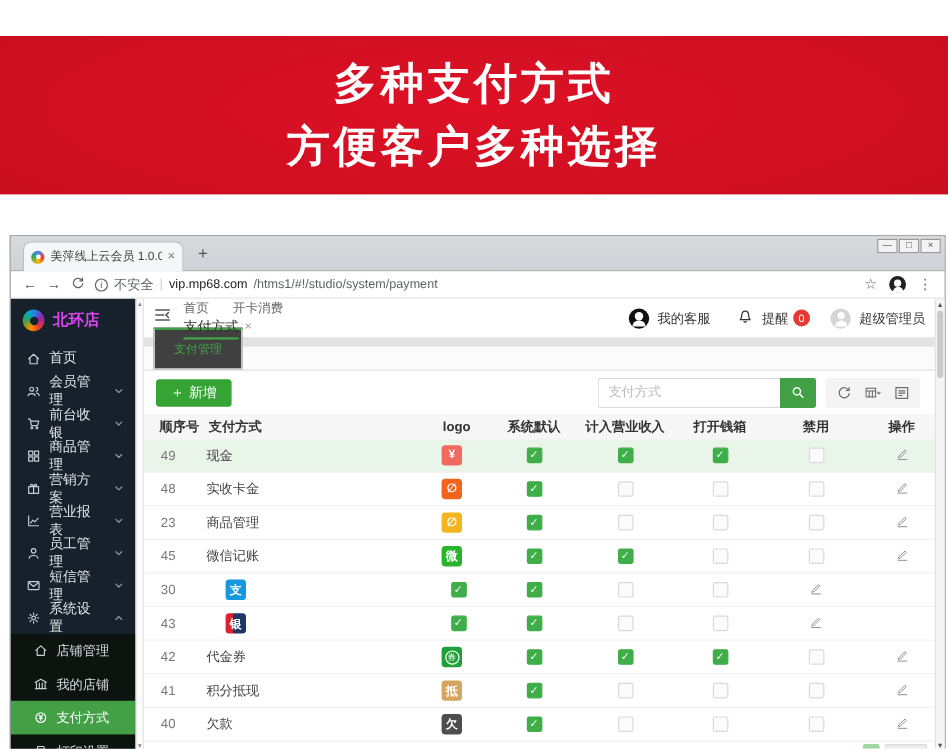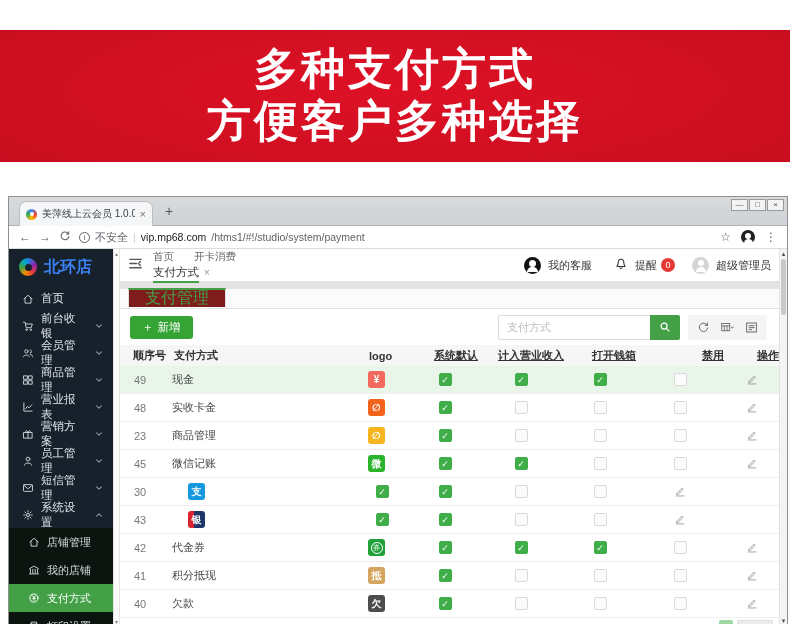--- a/index.html
+++ b/index.html
@@ -4,21 +4,21 @@
 <style>
   * { margin:0; padding:0; box-sizing:border-box; }
   html,body { width:790px; height:624px; background:#fff; font-family:"Liberation Sans","DejaVu Sans",sans-serif; }
   .stage { position:relative; width:790px; height:624px; overflow:hidden; background:#fff; }
 
   
   .promo { position:absolute; left:0; top:30px; width:790px; height:132px;
     background:radial-gradient(120% 170% at 50% 45%, #de1126 0%, #c70e1f 55%, #b50b1a 100%);
     display:flex; flex-direction:column; justify-content:center; align-items:center; }
   .promo div { color:#fff; font-family:"Liberation Serif","DejaVu Serif",serif; font-weight:700;
-    font-size:44px; line-height:52px; letter-spacing:3px; text-align:center; }
+    font-size:36px; line-height:52px; letter-spacing:3px; text-align:center; }
 
   
   .browser { position:absolute; left:8px; top:196px; width:780px; height:430px;
     border:1px solid #8f8f8f; background:#fff; }
   .titlebar { position:relative; height:29px; background:linear-gradient(#d8dadd,#cfd2d6); border-bottom:1px solid #b5b5b5; }
   .btab { position:absolute; left:10px; top:4px; width:134px; height:25px; background:#f5f6f7;
     border:1px solid #bdbdbd; border-bottom:none; border-radius:7px 7px 0 0;
     display:flex; align-items:center; gap:5px; padding:0 6px; font-size:10px; color:#3c4043; }
   .btab .title { flex:1; white-space:nowrap; overflow:hidden; }
   .favicon { width:11px; height:11px; border-radius:50%; flex:0 0 auto;
@@ -48,21 +48,21 @@
 
   
   .app { display:flex; height:377px; background:#fff; }
 
   .sidebar { width:104px; background:#16212c; color:#e6eaee; flex:0 0 auto; overflow:hidden; }
   .store { height:36px; display:flex; align-items:center; gap:7px; padding-left:10px; }
   .storelogo { width:18px; height:18px; border-radius:50%;
     background:conic-gradient(#1e88e5,#8e24aa 70deg,#e53935 140deg,#fb8c00 200deg,#43a047 265deg,#00acc1 325deg,#1e88e5);
     display:flex; align-items:center; justify-content:center; }
   .storelogo span { width:7px; height:7px; border-radius:50%; background:#16212c; }
-  .storename { font-size:16px; font-weight:bold; color:#3b82f6; }
+  .storename { font-size:13px; font-weight:bold; color:#d946ef; }
   .side-item { height:27px; display:flex; align-items:center; gap:7px; padding:0 8px 0 12px;
     font-size:11.5px; color:#dfe4e8; }
   .side-item .lbl { flex:1; }
   .icn { display:inline-flex; width:13px; height:13px; align-items:center; justify-content:center; color:#c6ced5; }
   .icn svg { width:12px; height:12px; stroke:currentColor; fill:none; stroke-width:1.3; stroke-linecap:round; stroke-linejoin:round; }
   .chev svg { width:8px; height:8px; stroke:#8d98a3; }
   .submenu { background:#0c140f; }
   .sub-item { height:28px; display:flex; align-items:center; gap:7px; padding:0 8px 0 18px; font-size:11px; color:#d7dde2; }
   .sub-item.active { background:#43a047; color:#fff; }
   .sub-item.active .icn { color:#fff; }
@@ -87,23 +87,23 @@
   .bell svg { width:14px; height:14px; stroke:#333; fill:none; stroke-width:1.2; stroke-linecap:round; }
   .badge { min-width:14px; height:14px; border-radius:50%; background:#e53935; color:#fff; font-size:9px;
     display:inline-flex; align-items:center; justify-content:center; margin-left:-3px; }
   .ghost-avatar { width:17px; height:17px; border-radius:50%; background:#d5d5d5; position:relative; margin-left:10px; }
   .ghost-avatar:after { content:""; position:absolute; left:5.5px; top:3px; width:6px; height:6px; border-radius:50%; background:#fff; }
   .ghost-avatar:before { content:""; position:absolute; left:3.5px; top:10px; width:10px; height:5px; border-radius:5px 5px 0 0; background:#fff; }
   .nav-gap { width:8px; }
 
   .graystrip { height:8px; background:#e3e3e3; }
   .cardtabs { height:20px; background:#fbfbfb; border-bottom:1px solid #e2e2e2; display:flex; align-items:flex-end; }
-  .cardtab { margin-left:8px; height:20px; padding:1px 16px; background:#7f1d1d;
+  .cardtab { margin-left:8px; height:20px; padding:16px 16px; background:#404040;
     border:1px solid #e2e2e2; border-bottom:1px solid #fff; border-top:2px solid #43a047;
-    color:#43a047; font-size:16px; display:flex; align-items:center; }
+    color:#43a047; font-size:10px; display:flex; align-items:center; }
 
   .toolbar { height:36px; display:flex; align-items:center; padding:0 10px; }
   .addbtn { background:#36a435; color:#fff; border:none; border-radius:3px; font-size:11.5px;
     height:23px; padding:0 12px; display:flex; align-items:center; gap:4px; font-family:inherit; }
   .searchwrap { margin-left:auto; display:flex; }
   .searchwrap input { width:152px; height:25px; border:1px solid #dcdcdc; border-right:none; border-radius:2px 0 0 2px;
     font-size:11px; padding:0 8px; color:#333; outline:none; font-family:inherit; }
   .searchwrap input::placeholder { color:#bdbdbd; }
   .searchbtn { width:30px; height:25px; background:#43a047; border:none; border-radius:0 2px 2px 0;
     display:flex; align-items:center; justify-content:center; }
@@ -112,21 +112,21 @@
     display:flex; align-items:center; gap:11px; padding:0 9px; color:#666; }
   .icongroup .ticn { display:inline-flex; align-items:center; color:#666; }
   .icongroup svg { width:13px; height:13px; stroke:#666; fill:none; stroke-width:1.2; stroke-linecap:round; }
 
   .table { flex:1; position:relative; }
   .thead, .trow { display:grid; grid-template-columns:52px 180px 60px 66px 86px 72px 88px 1fr; align-items:center; }
   .thead { height:21px; background:#f6f6f6; font-size:11px; font-weight:bold; color:#333; }
   .thead span:nth-child(1) { padding-left:13px; }
   .thead span:nth-child(2) { padding-left:2px; }
   .thead span:nth-child(3) { padding-left:17px; font-weight:bold; }
-  .thead span:nth-child(n+4) { text-align:right;text-decoration:underline; }
+  .thead span:nth-child(n+4) { text-align:center; }
   .trow { height:28px; border-bottom:1px solid #efefef; font-size:11px; color:#555; background:#fff; }
   .trow.hl { background:#e9f5e9; }
   .c-order { padding-left:14px; color:#777; }
   .c-name { color:#444; }
   .chip { margin-left:16px; width:17px; height:17px; border-radius:3px; color:#fff; font-size:10px; font-weight:bold;
     display:flex; align-items:center; justify-content:center; }
   .chip .ring { width:12px; height:12px; border:1px solid #fff; border-radius:50%; font-size:7px; font-weight:normal;
     display:flex; align-items:center; justify-content:center; }
   .cbcell { display:flex; justify-content:center; }
   .cb { width:13px; height:13px; border-radius:2px; border:1px solid #d9d9d9; background:#fbfbfb;
@@ -203,83 +203,83 @@
     <span class="icn">
                 <svg viewBox="0 0 16 16">
                   <path d="M2.5 8 L8 3 L13.5 8 M4 7 V13.5 H12 V7"></path>
                 </svg>
               </span>
               <span class="lbl">首页</span>
             </div>
             <div class="side-item">
     <span class="icn">
                 <svg viewBox="0 0 16 16">
+                  <circle cx="5.8" cy="5.8" r="2.2"></circle>
+                  <path d="M2 13 C2 9.8 9.6 9.8 9.6 13 M10.8 4 a2 2 0 0 1 0 4 M11 10 c2.8 0 3 2.2 3 3"></path>
+                </svg>
+              </span>
+              <span class="lbl">会员管理</span>
+              <span class="icn chev">
+                <svg viewBox="0 0 10 10">
+                  <path d="M2 3.5 L5 6.5 L8 3.5" fill="none" stroke-width="1.3"></path>
+                </svg>
+              </span>
+            </div>
+            <div class="side-item">
+    <span class="icn">
+                <svg viewBox="0 0 16 16">
                   <circle cx="6" cy="13" r="1"></circle>
                   <circle cx="11.7" cy="13" r="1"></circle>
                   <path d="M2 3 H4.2 L5.6 10.3 H12.3 L13.8 5.3 H4.8"></path>
                 </svg>
               </span>
               <span class="lbl">前台收银</span>
               <span class="icn chev">
                 <svg viewBox="0 0 10 10">
                   <path d="M2 3.5 L5 6.5 L8 3.5" fill="none" stroke-width="1.3"></path>
                 </svg>
               </span>
             </div>
             <div class="side-item">
     <span class="icn">
                 <svg viewBox="0 0 16 16">
-                  <circle cx="5.8" cy="5.8" r="2.2"></circle>
-                  <path d="M2 13 C2 9.8 9.6 9.8 9.6 13 M10.8 4 a2 2 0 0 1 0 4 M11 10 c2.8 0 3 2.2 3 3"></path>
-                </svg>
-              </span>
-              <span class="lbl">会员管理</span>
-              <span class="icn chev">
-                <svg viewBox="0 0 10 10">
-                  <path d="M2 3.5 L5 6.5 L8 3.5" fill="none" stroke-width="1.3"></path>
-                </svg>
-              </span>
-            </div>
-            <div class="side-item">
-    <span class="icn">
-                <svg viewBox="0 0 16 16">
                   <rect x="2.5" y="2.5" width="4.6" height="4.6"></rect>
                   <rect x="9" y="2.5" width="4.6" height="4.6"></rect>
                   <rect x="2.5" y="9" width="4.6" height="4.6"></rect>
                   <rect x="9" y="9" width="4.6" height="4.6"></rect>
                 </svg>
               </span>
               <span class="lbl">商品管理</span>
               <span class="icn chev">
                 <svg viewBox="0 0 10 10">
                   <path d="M2 3.5 L5 6.5 L8 3.5" fill="none" stroke-width="1.3"></path>
                 </svg>
               </span>
             </div>
             <div class="side-item">
     <span class="icn">
                 <svg viewBox="0 0 16 16">
-                  <path d="M2.5 2.5 V13.5 H13.5 M4.5 10.5 L7.3 7.3 L9.3 9.2 L13 5.2"></path>
-                </svg>
-              </span>
-              <span class="lbl">营业报表</span>
+                  <rect x="2.5" y="6" width="11" height="7.5"></rect>
+                  <path d="M8 6 V13.5 M5.6 6 C3.6 4.2 5.6 1.8 8 5.6 C10.4 1.8 12.4 4.2 10.4 6"></path>
+                </svg>
+              </span>
+              <span class="lbl">营销方案</span>
               <span class="icn chev">
                 <svg viewBox="0 0 10 10">
                   <path d="M2 3.5 L5 6.5 L8 3.5" fill="none" stroke-width="1.3"></path>
                 </svg>
               </span>
             </div>
             <div class="side-item">
     <span class="icn">
                 <svg viewBox="0 0 16 16">
-                  <rect x="2.5" y="6" width="11" height="7.5"></rect>
-                  <path d="M8 6 V13.5 M5.6 6 C3.6 4.2 5.6 1.8 8 5.6 C10.4 1.8 12.4 4.2 10.4 6"></path>
-                </svg>
-              </span>
-              <span class="lbl">营销方案</span>
+                  <path d="M2.5 2.5 V13.5 H13.5 M4.5 10.5 L7.3 7.3 L9.3 9.2 L13 5.2"></path>
+                </svg>
+              </span>
+              <span class="lbl">营业报表</span>
               <span class="icn chev">
                 <svg viewBox="0 0 10 10">
                   <path d="M2 3.5 L5 6.5 L8 3.5" fill="none" stroke-width="1.3"></path>
                 </svg>
               </span>
             </div>
             <div class="side-item">
     <span class="icn">
                 <svg viewBox="0 0 16 16">
                   <circle cx="8" cy="5.4" r="2.5"></circle>

